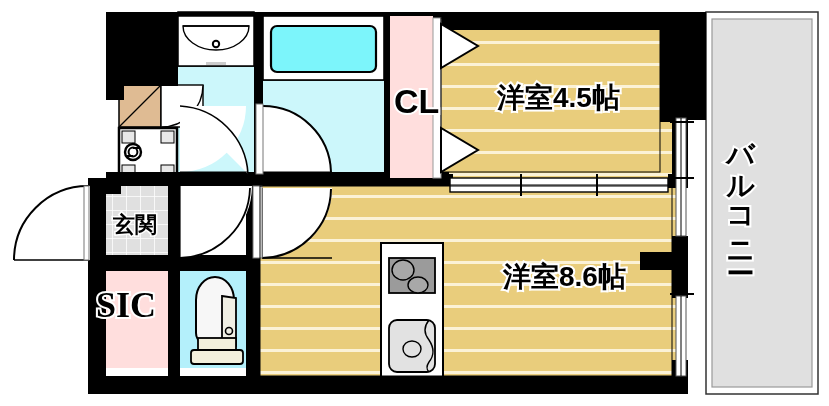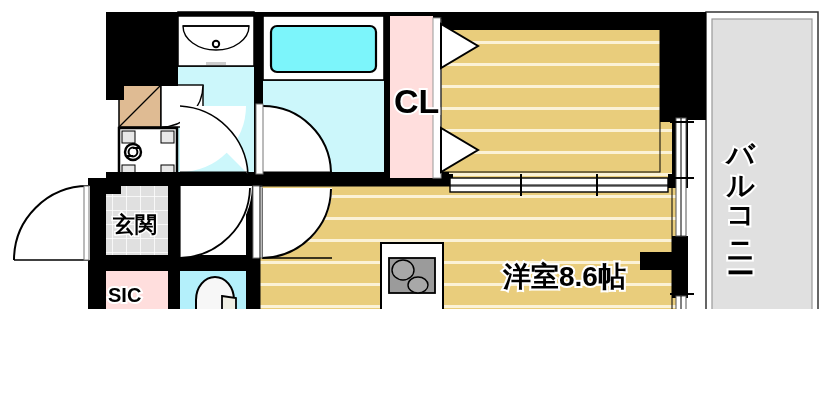--- a/index.html
+++ b/index.html
@@ -7,21 +7,21 @@
     margin: 0;
     padding: 0;
     background: #ffffff;
   }
   body {
     font-family: "Liberation Sans", sans-serif;
   }
   #plan {
     position: relative;
     width: 829px;
-    height: 309px;
+    height: 406px;
     background: #22c55e;
     overflow: hidden;
   }
   #plan svg {
     display: block;
   }
   .lbl {
     position: absolute;
     color: #000000;
     font-family: "Liberation Sans", sans-serif;
@@ -278,30 +278,33 @@
       <rect x="441" y="18" width="219" height="154"></rect>
       <rect x="260" y="186" width="412" height="190"></rect>
     </g>
 
   </svg>
 
   <div class="lbl" style="left:394px; top:82px; font-size:34px;">
     <span>CL</span>
   </div>
 
+  <div class="lbl" style="left:497px; top:79px; font-size:28px;">
+    <span>洋室4.5帖</span>
+  </div>
 
   <div class="lbl" style="left:503px; top:258px; font-size:28px;">
     <span>洋室8.6帖</span>
   </div>
 
   <div class="lbl vertical" style="left:721px; top:123px; font-size:28px;">
     <span>バルコニー</span>
   </div>
 
   <div class="lbl" style="left:113px; top:210px; font-size:22px;font-family:Liberation Serif, serif; -webkit-text-stroke:3px #ffffff;">
     <span>玄関</span>
   </div>
 
-  <div class="lbl" style="left:108px; top:284px; font-size:20px;">
+  <div class="lbl" style="left:96px; top:284px; font-size:36px;font-family:Liberation Serif, serif;">
     <span>SIC</span>
   </div>
 
 </div>
 
 </body></html>

